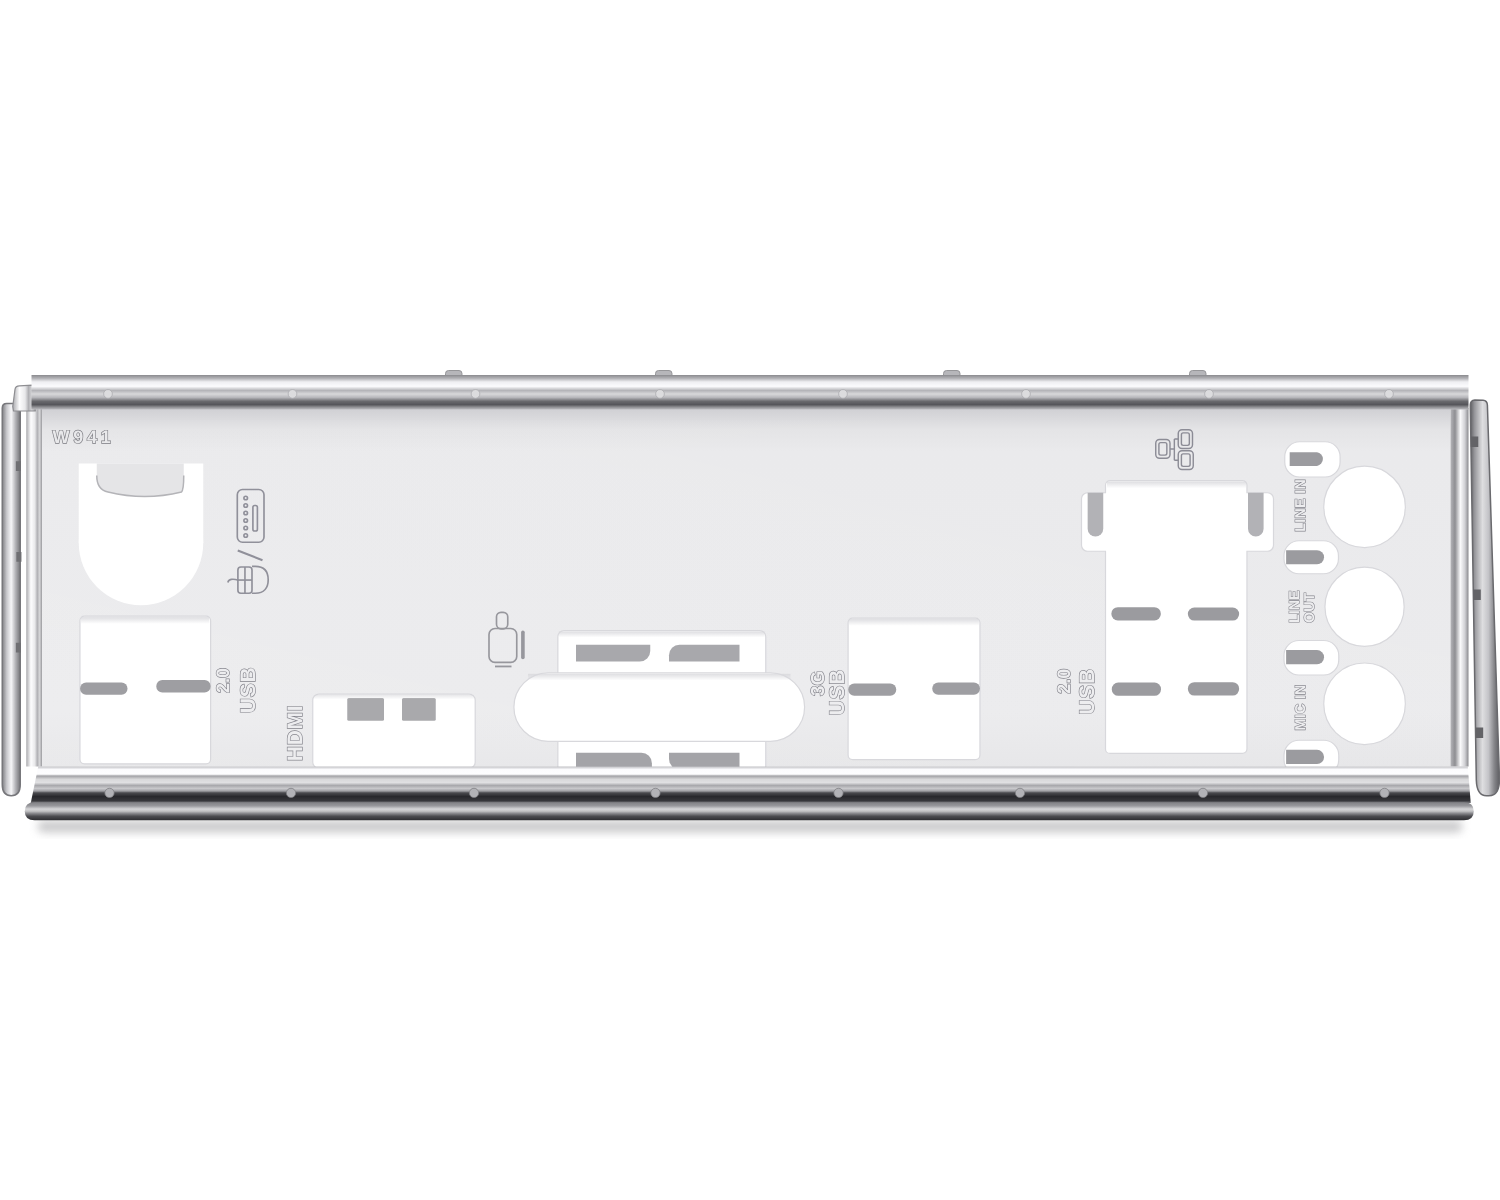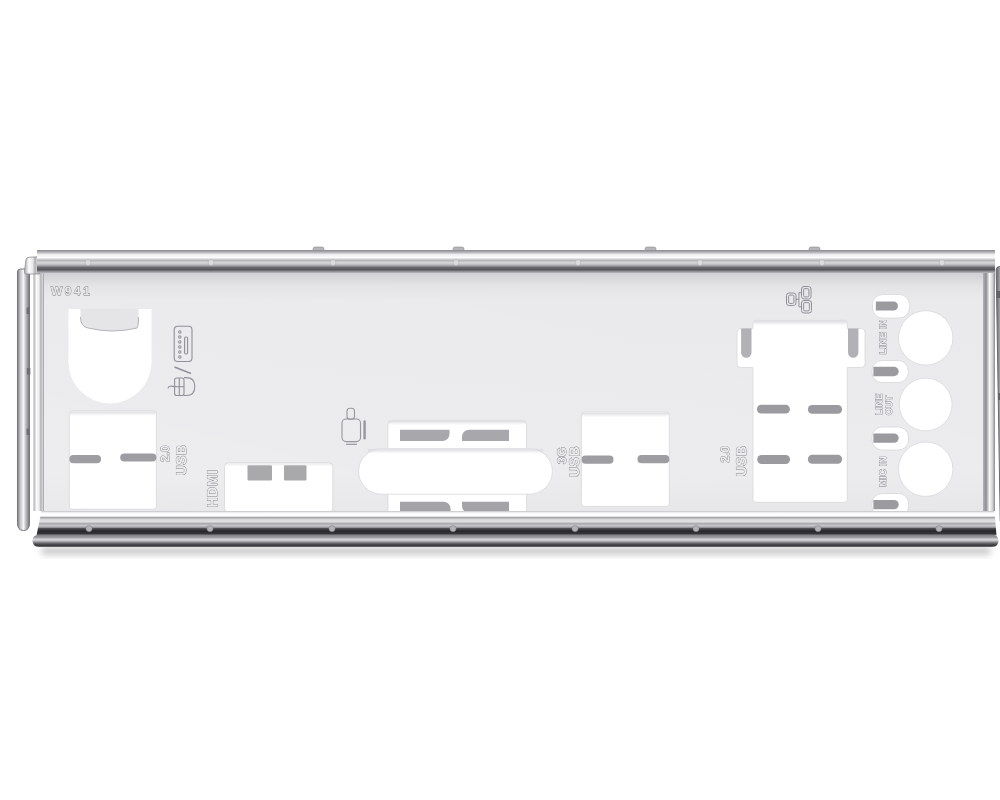--- a/index.html
+++ b/index.html
@@ -1,17 +1,17 @@
 <!DOCTYPE html>
 <html><head>
 <meta charset="utf-8">
 <style>
   html,body{margin:0;padding:0;background:#ffffff;-webkit-font-smoothing:antialiased;}
   text{text-rendering:geometricPrecision;}
-  .wrap{width:798px;height:800px;position:relative;font-family:"Liberation Sans", sans-serif;padding-left:16px;}
+  .wrap{width:798px;height:800px;position:relative;font-family:"Liberation Sans", sans-serif;}
 </style>
 </head>
 <body>
 <div class="wrap">
 <svg width="1000" height="800" viewBox="0 0 1000 800">
 <defs>
   <linearGradient id="railTop" x1="0" y1="0" x2="0" y2="1">
     <stop offset="0" stop-color="#8a8a8e"></stop>
     <stop offset="0.1" stop-color="#b4b4b8"></stop>
     <stop offset="0.2" stop-color="#efeff2"></stop>

